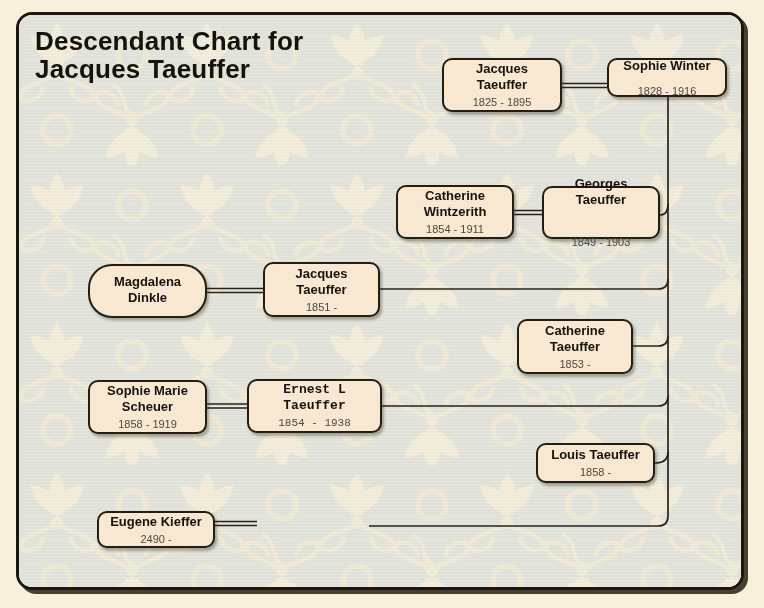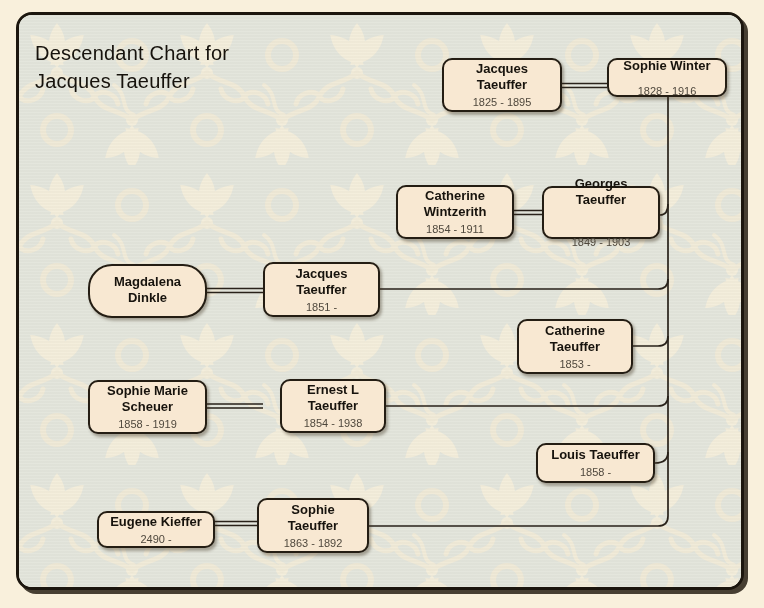--- a/index.html
+++ b/index.html
@@ -38,27 +38,26 @@
     position: absolute;
     inset: 0;
     background: repeating-linear-gradient(0deg,
       rgba(255,255,255,0.05) 0 1px, rgba(0,0,0,0.015) 1px 3px);
     pointer-events: none;
   }
   .title {
     position: absolute;
     left: 35px;
     top: 27px;
-    font-size: 20px;
+    font-size: 26px;
     line-height: 28px;
-    font-weight: 400;
+    font-weight: 700;
     color: #16120c;
     white-space: pre-line;
     letter-spacing: 0.2px;
-    margin-top: 12px;
   }
   svg.connectors {
     position: absolute;
     left: 0; top: 0;
     width: 764px;
     height: 608px;
     pointer-events: none;
   }
   .node {
     position: absolute;
@@ -178,33 +177,29 @@
   <div class="node" style="left:517px; top:319px; width:116px; height:55px;">
     <div class="pname">Catherine Taeuffer</div>
     <div class="pdates">1853 -</div>
   </div>
 
   <div class="node" style="left:88px;  top:380px; width:119px; height:54px;">
     <div class="pname">Sophie Marie Scheuer</div>
     <div class="pdates">1858 - 1919</div>
   </div>
 
-  <div class="node" style="left:280px; top:379px; width:106px; height:54px;">
+  <div class="node" style="left:247px; top:379px; width:135px; height:54px;font-family:Liberation Mono, monospace;">
     <div class="pname">Ernest L Taeuffer</div>
     <div class="pdates">1854 - 1938</div>
   </div>
 
   <div class="node" style="left:536px; top:443px; width:119px; height:40px;text-align:right;">
     <div class="pname">Louis Taeuffer</div>
     <div class="pdates">1858 -</div>
   </div>
 
   <div class="node" style="left:97px;  top:511px; width:118px; height:37px;">
     <div class="pname">Eugene Kieffer</div>
     <div class="pdates">2490 -</div>
   </div>
 
-  <div class="node" style="left:257px; top:498px; width:112px; height:55px;">
-    <div class="pname">Sophie Taeuffer</div>
-    <div class="pdates">1863 - 1892</div>
-  </div>
 
 </div>
 
 </body></html>

